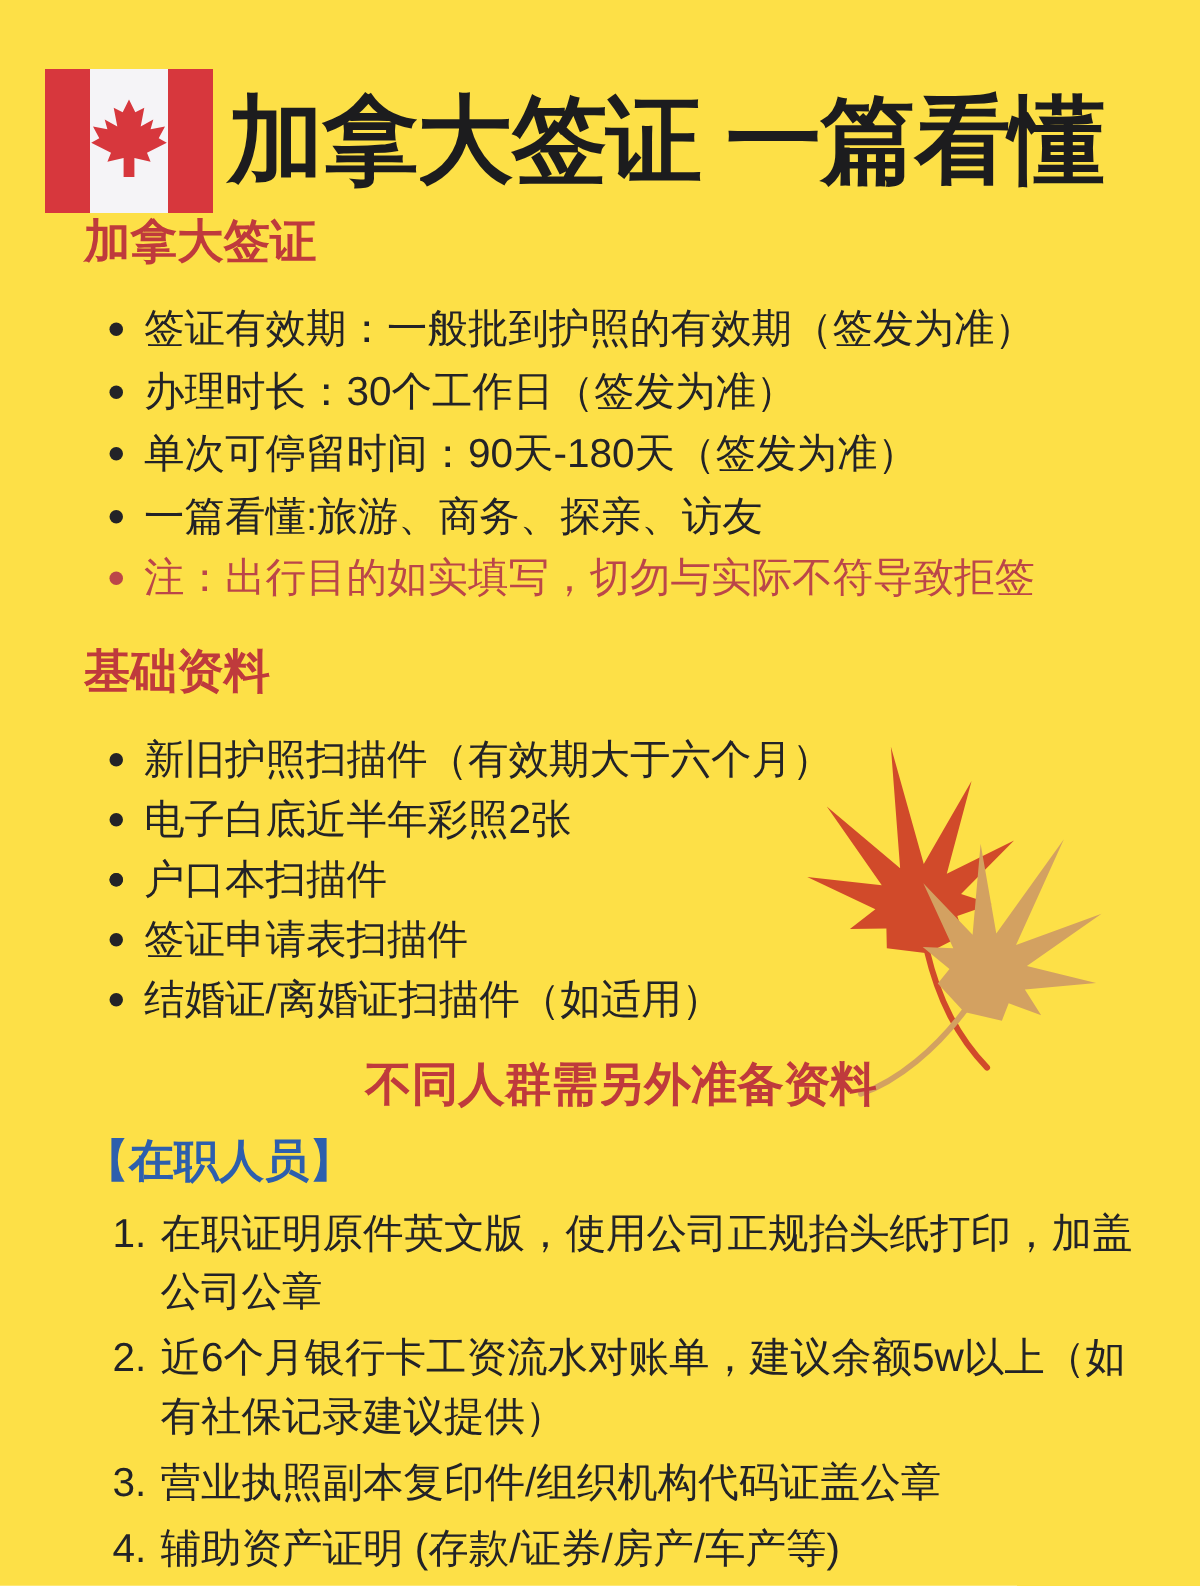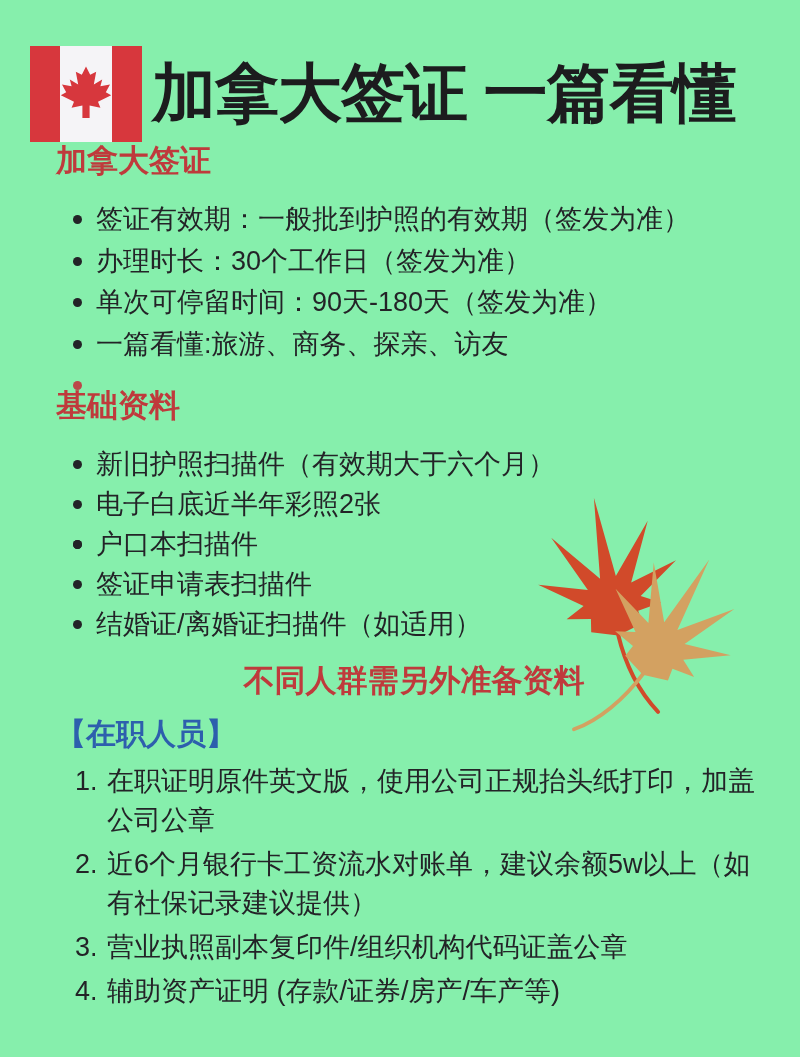--- a/index.html
+++ b/index.html
@@ -1,18 +1,18 @@
 <!DOCTYPE html>
 <html><head>
 <meta charset="utf-8">
 <style>
   html,body{margin:0;padding:0;}
   .page{
     width:800px;height:1057px;position:relative;overflow:hidden;
-    background:#86efac;
+    background:#fde047;
     font-family:"Liberation Sans","DejaVu Sans",sans-serif;
     color:#232327;
   }
   
   .titlebar{display:flex;align-items:center;gap:10px;padding:46px 10px 0 30px;}
   .flag{width:112px;height:96px;flex:0 0 auto;display:block;}
   .page-title{
     margin:0;font-size:64px;font-weight:900;color:#1c1c1e;
     white-space:nowrap;letter-spacing:-1px;line-height:1.05;
   }
@@ -53,21 +53,21 @@
 
   <div class="content">
 
     <section class="sec-visa">
       <h2 class="sec-heading">加拿大签证</h2>
       <ul class="bullets">
         <li><span class="dot"></span><span>签证有效期：一般批到护照的有效期（签发为准）</span></li>
         <li><span class="dot"></span><span>办理时长：30个工作日（签发为准）</span></li>
         <li><span class="dot"></span><span>单次可停留时间：90天-180天（签发为准）</span></li>
         <li><span class="dot"></span><span>一篇看懂:旅游、商务、探亲、访友</span></li>
-        <li class="note"><span class="dot"></span></li>
+        <li class="note"><span class="dot"></span><span>注：出行目的如实填写，切勿与实际不符导致拒签</span></li>
       </ul>
     </section>
 
     <section class="sec-basics">
       <h2 class="sec-heading">基础资料</h2>
       <ul class="bullets">
         <li><span class="dot"></span><span>新旧护照扫描件（有效期大于六个月）</span></li>
         <li><span class="dot"></span><span>电子白底近半年彩照2张</span></li>
         <li><span class="dot"></span></li>
         <li><span class="dot"></span><span>户口本扫描件</span></li>

